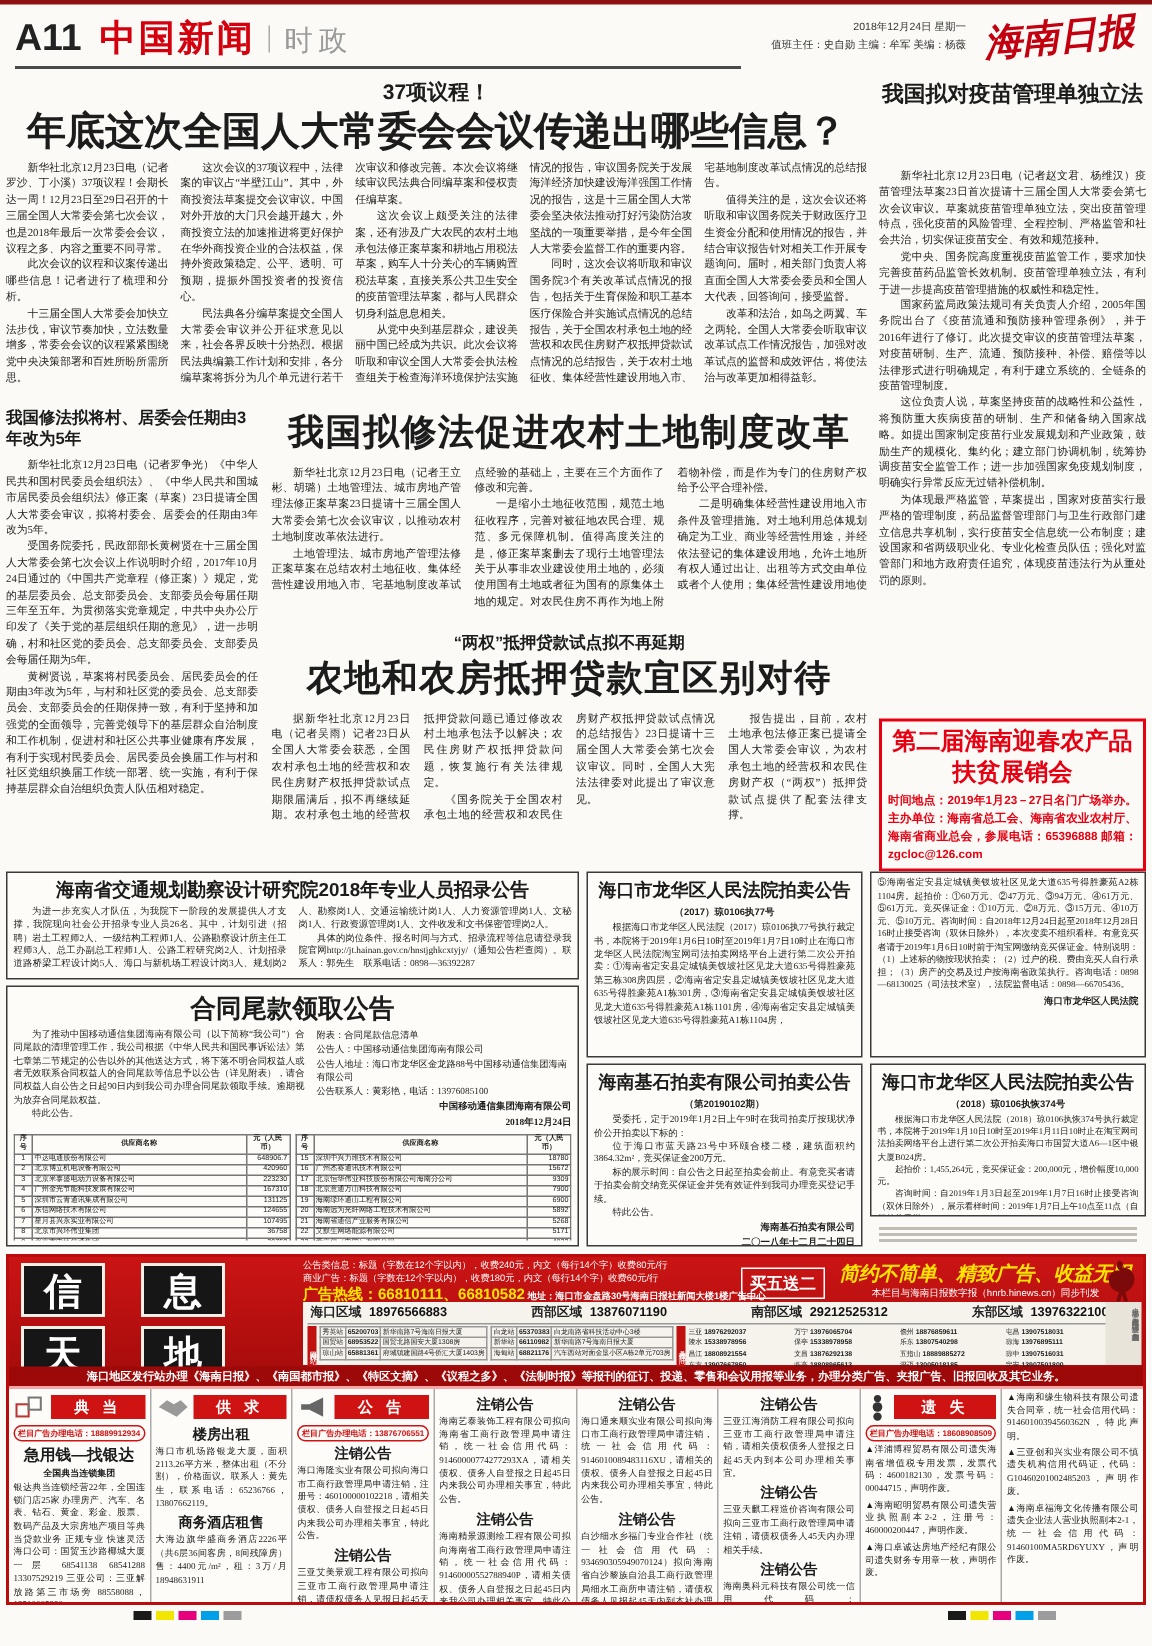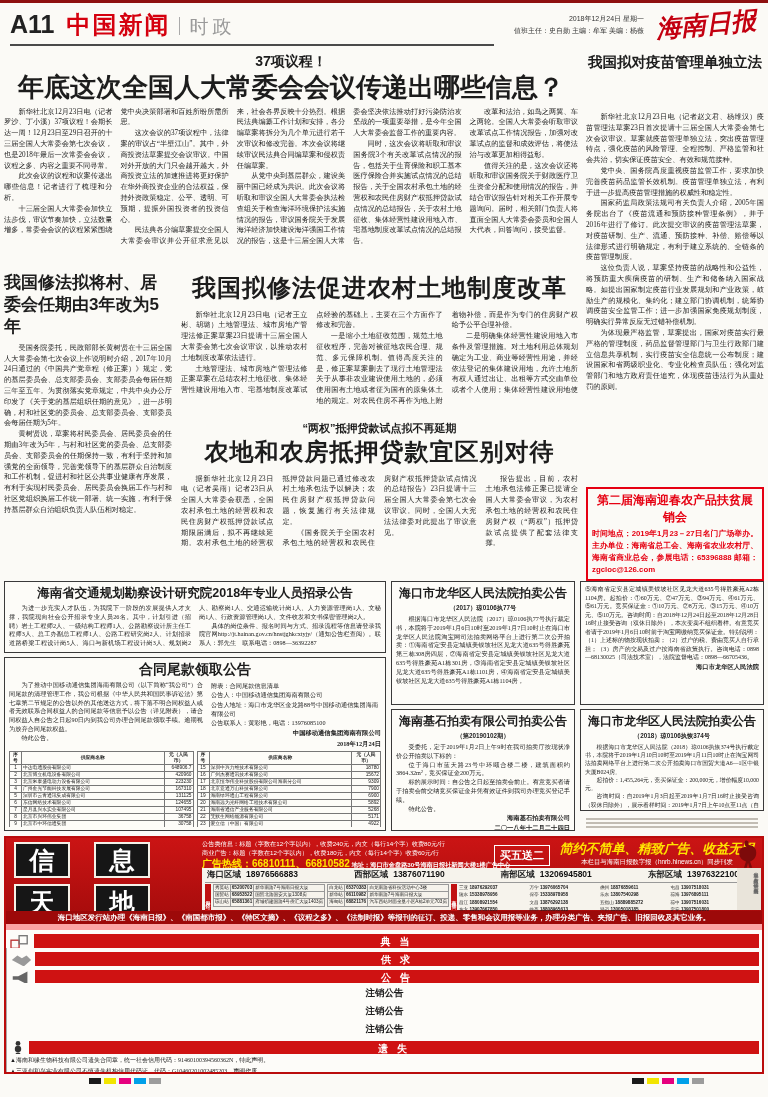--- a/index.html
+++ b/index.html
@@ -19,46 +19,46 @@
   .headrule{border-bottom:2px solid #4a4a4a;width:484px;margin:3px 0 0 6px;}
   
   main{display:flex;gap:8px;margin-top:7px;height:528px;}
   .main-left{width:574px;}
   p{margin:0;text-indent:2em;text-align:justify;line-height:1.5;font-family:"Liberation Serif",serif;}
   .kicker{text-align:center;font-size:14px;font-weight:900;}
   h1{margin:2px 0 5px;text-align:center;font-size:26px;font-weight:900;line-height:1.1;letter-spacing:0;}
   .lead-body{column-count:5;column-gap:8px;height:156px;overflow:hidden;font-size:7.2px;}
   .mid-row{display:flex;gap:9px;margin-top:9px;}
   .village{width:168px;}
-  .village h3{font-size:17px;font-weight:900;line-height:1.3;margin:0 0 5px;}
+  .village h3{font-size:11px;font-weight:900;line-height:1.3;margin:0 0 5px;}
   .vbody{font-size:7.2px;height:246px;overflow:hidden;}
   .landcol{flex:1;}
   .landcol h2{font-size:24px;font-weight:900;text-align:center;margin:0 0 6px;letter-spacing:1px;}
   .cols3{column-count:3;column-gap:9px;font-size:7.2px;height:102px;overflow:hidden;}
   .kicker2{text-align:center;font-size:11px;font-weight:900;margin-top:9px;}
   .h2b{font-size:20px;font-weight:900;text-align:center;margin:2px 0 5px;letter-spacing:1px;}
   .cols4{column-count:4;column-gap:9px;font-size:7.2px;height:84px;overflow:hidden;}
   .main-right{width:178px;display:flex;flex-direction:column;gap:35px;}
   .vacc-h{font-size:14.5px;font-weight:900;text-align:center;margin:0 0 5px;}
   .vacc-body{font-size:7.2px;flex:1;overflow:hidden;}
   .expo{border:2px solid #e60012;margin-top:5px;padding:3px 4px;color:#e60012;}
-  .expo-t{font-weight:900;font-size:12px;text-align:center;}
+  .expo-t{font-weight:900;font-size:16px;text-align:center;}
   .expo-b{font-size:7.8px;font-weight:bold;line-height:1.55;margin-top:2px;text-align:justify;}
   
   .ad-divider{display:flex;align-items:center;margin:6px 0 3px;width:574px;}
   .adlbl{font-size:8px;color:#555;margin:0 6px;}
   .dline{height:1px;background:#888;}.d1{width:88px;}.d2{flex:1;}
   
   .ads{display:flex;gap:5px;height:250px;}
   .ads-l{width:382px;display:flex;flex-direction:column;gap:4px;}
   .ads-m{width:184px;display:flex;flex-direction:column;gap:4px;}
   .ads-r{width:184px;display:flex;flex-direction:column;gap:4px;}
   .adbox{border:1px solid #3a3a3a;padding:3px 4px;box-sizing:border-box;overflow:hidden;background:#fdfcf8;}
   .ad-title{font-size:12.5px;font-weight:900;text-align:center;margin-bottom:2px;}
-  .ad-title.big{font-size:14px;}
+  .ad-title.big{font-size:17px;}
   .ad-title.m{font-size:12px;}
   .case{text-align:center;font-size:6.3px;margin-bottom:2px;font-weight:bold;}
   .smalltxt p{font-size:6.2px;line-height:1.42;}
   .cols2{column-count:2;column-gap:8px;}
   .recruit{height:72px;}
   .contract{flex:1;display:flex;flex-direction:column;}
   .contract-intro{display:flex;gap:8px;font-size:6.2px;}
   .contract-intro .ci-l{flex:1;}
   .notes{width:170px;line-height:1.5;font-family:"Liberation Serif",serif;}
   .sign{text-align:right;font-size:6.3px;font-weight:bold;margin-top:1px;}
@@ -95,21 +95,21 @@
   .vlabel{writing-mode:vertical-rl;font-size:5px;background:#c01010;color:#fff;padding:1px 0;text-align:center;letter-spacing:1px;flex:none;}
   table.st{border-collapse:collapse;flex:none;height:min-content;}
   .st td{border:0.5px solid #999;font-size:4.6px;padding:0 1px;line-height:1.35;white-space:nowrap;}
   .st td.ph{font-weight:bold;}
   .agents{display:grid;grid-template-columns:repeat(4,1fr);font-size:4.6px;line-height:1.55;flex:1;overflow:hidden;}
   .agent{white-space:nowrap;}
   .agent .ap{font-weight:bold;}
   .b-side{position:absolute;right:1px;top:30px;width:24px;height:42px;background:#e9e4da;color:#666;writing-mode:vertical-rl;font-size:5px;padding:1px;box-sizing:border-box;line-height:1.6;}
   .b-footer{position:absolute;left:0;right:0;bottom:0;height:13px;background:#9d0909;display:flex;align-items:center;justify-content:center;font-size:7.5px;font-weight:bold;color:#fff;white-space:nowrap;}
   
-  .classifieds{display:flex;background:#fdfcf9;height:142px;border-top:6px solid #fca5a5;color:#1c1c1c;flex-direction:column;}
+  .classifieds{display:flex;background:#fdfcf9;height:142px;border-top:2px solid #fca5a5;color:#1c1c1c;}
   .ccol{flex:1;padding:2px 3px;overflow:hidden;}
   .ccol + .ccol{border-left:1px solid #aaa;}
   .chead{display:flex;align-items:center;gap:3px;height:20px;margin-bottom:1px;}
   .cicon{flex:none;}
   .badge{background:#cf1212;color:#fff;font-size:10px;font-weight:900;padding:1px 7px;letter-spacing:3px;flex:1;text-align:center;}
   .oval{border:1px solid #cf1212;border-radius:8px;color:#cf1212;font-size:5.4px;font-weight:bold;text-align:center;padding:1px 0;margin:2px 0;}
   .ctitle{font-size:10.5px;font-weight:900;text-align:center;margin:2px 0 1px;}
   .ctitle.sm{font-size:9.5px;}
   .csub{font-size:6px;text-align:center;font-weight:bold;margin-bottom:1px;}
   .cbody{font-size:6px;line-height:1.45;text-align:justify;font-family:"Liberation Serif",serif;}
@@ -150,30 +150,32 @@
     <div class="main-left">
       <div class="kicker">37项议程！</div>
       <h1>年底这次全国人大常委会会议传递出哪些信息？</h1>
       <div class="lead-body">
 
       <p>新华社北京12月23日电（记者罗沙、丁小溪）37项议程！会期长达一周！12月23日至29日召开的十三届全国人大常委会第七次会议，也是2018年最后一次常委会会议，议程之多、内容之重要不同寻常。</p>
           <p>此次会议的议程和议案传递出哪些信息！记者进行了梳理和分析。</p>
           <p>十三届全国人大常委会加快立法步伐，审议节奏加快，立法数量增多，常委会会议的议程紧紧围绕党中央决策部署和百姓所盼所需所思。</p>
           <p>这次会议的37项议程中，法律案的审议占“半壁江山”。其中，外商投资法草案提交会议审议。中国对外开放的大门只会越开越大，外商投资立法的加速推进将更好保护在华外商投资企业的合法权益，保持外资政策稳定、公平、透明、可预期，提振外国投资者的投资信心。</p>
           <p>民法典各分编草案提交全国人大常委会审议并公开征求意见以来，社会各界反映十分热烈。根据民法典编纂工作计划和安排，各分编草案将拆分为几个单元进行若干次审议和修改完善。本次会议将继续审议民法典合同编草案和侵权责任编草案。</p>
+          <p>这次会议上颇受关注的法律案，还有涉及广大农民的农村土地承包法修正案草案和耕地占用税法草案，购车人十分关心的车辆购置税法草案，直接关系公共卫生安全的疫苗管理法草案，都与人民群众切身利益息息相关。</p>
           <p>从党中央到基层群众，建设美丽中国已经成为共识。此次会议将听取和审议全国人大常委会执法检查组关于检查海洋环境保护法实施情况的报告，审议国务院关于发展海洋经济加快建设海洋强国工作情况的报告，这是十三届全国人大常委会坚决依法推动打好污染防治攻坚战的一项重要举措，是今年全国人大常委会监督工作的重要内容。</p>
           <p>同时，这次会议将听取和审议国务院3个有关改革试点情况的报告，包括关于生育保险和职工基本医疗保险合并实施试点情况的总结报告，关于全国农村承包土地的经营权和农民住房财产权抵押贷款试点情况的总结报告，关于农村土地征收、集体经营性建设用地入市、宅基地制度改革试点情况的总结报告。</p>
+          <p>值得关注的是，这次会议还将听取和审议国务院关于财政医疗卫生资金分配和使用情况的报告，并结合审议报告针对相关工作开展专题询问。届时，相关部门负责人将直面全国人大常委会委员和全国人大代表，回答询问，接受监督。</p>
           <p>改革和法治，如鸟之两翼、车之两轮。全国人大常委会听取审议改革试点工作情况报告，加强对改革试点的监督和成效评估，将使法治与改革更加相得益彰。</p>
-          <p>值得关注的是，这次会议还将听取和审议国务院关于财政医疗卫生资金分配和使用情况的报告，并结合审议报告针对相关工作开展专题询问。届时，相关部门负责人将直面全国人大常委会委员和全国人大代表，回答询问，接受监督。</p>
         </div>
       <div class="mid-row">
         <div class="village">
           <h3>我国修法拟将村、居委会任期由3年改为5年</h3>
           <div class="vbody">
 
+          <p>新华社北京12月23日电（记者罗争光）《中华人民共和国村民委员会组织法》、《中华人民共和国城市居民委员会组织法》修正案（草案）23日提请全国人大常委会审议，拟将村委会、居委会的任期由3年改为5年。</p>
               <p>受国务院委托，民政部部长黄树贤在十三届全国人大常委会第七次会议上作说明时介绍，2017年10月24日通过的《中国共产党章程（修正案）》规定，党的基层委员会、总支部委员会、支部委员会每届任期三年至五年。为贯彻落实党章规定，中共中央办公厅印发了《关于党的基层组织任期的意见》，进一步明确，村和社区党的委员会、总支部委员会、支部委员会每届任期为5年。</p>
               <p>黄树贤说，草案将村民委员会、居民委员会的任期由3年改为5年，与村和社区党的委员会、总支部委员会、支部委员会的任期保持一致，有利于坚持和加强党的全面领导，完善党领导下的基层群众自治制度和工作机制，促进村和社区公共事业健康有序发展，有利于实现村民委员会、居民委员会换届工作与村和社区党组织换届工作统一部署、统一实施，有利于保持基层群众自治组织负责人队伍相对稳定。</p>
             </div>
         </div>
         <div class="landcol">
           <div>
             <h2>我国拟修法促进农村土地制度改革</h2>
             <div class="cols3">
 
             <p>新华社北京12月23日电（记者王立彬、胡璐）土地管理法、城市房地产管理法修正案草案23日提请十三届全国人大常委会第七次会议审议，以推动农村土地制度改革依法进行。</p>
@@ -446,21 +448,21 @@
         </div>
       </div>
       <svg class="bird" width="26" height="30" viewBox="0 0 30 44">
         <path d="M15 2c-4 3-2 8 1 10-6-1-11 3-11 9 0 7 6 11 10 12l-3 9h4l2-7 2 7h4l-3-9c5-2 9-6 9-13 0-8-7-12-12-11 2-3 1-6-3-7z" fill="#7d0a0a"></path>
       </svg>
       <div class="b-panel">
         <div class="regions">
 
         <div class="region"><span class="rn">海口区域</span><span class="rp">18976566883</span></div>
             <div class="region"><span class="rn">西部区域</span><span class="rp">13876071190</span></div>
-            <div class="region"><span class="rn">南部区域</span><span class="rp">13206945801</span></div>
+            <div class="region"><span class="rn">南部区域</span><span class="rp">29212525312</span></div>
             <div class="region"><span class="rn">东部区域</span><span class="rp">13976322100</span></div>
           </div>
         <div class="pdetail">
           <div class="vlabel">海口发行站</div>
           <table class="st">
             <tbody>
 
             <tr>
                   <td>秀英站</td>
                   <td class="ph">65200703</td>

